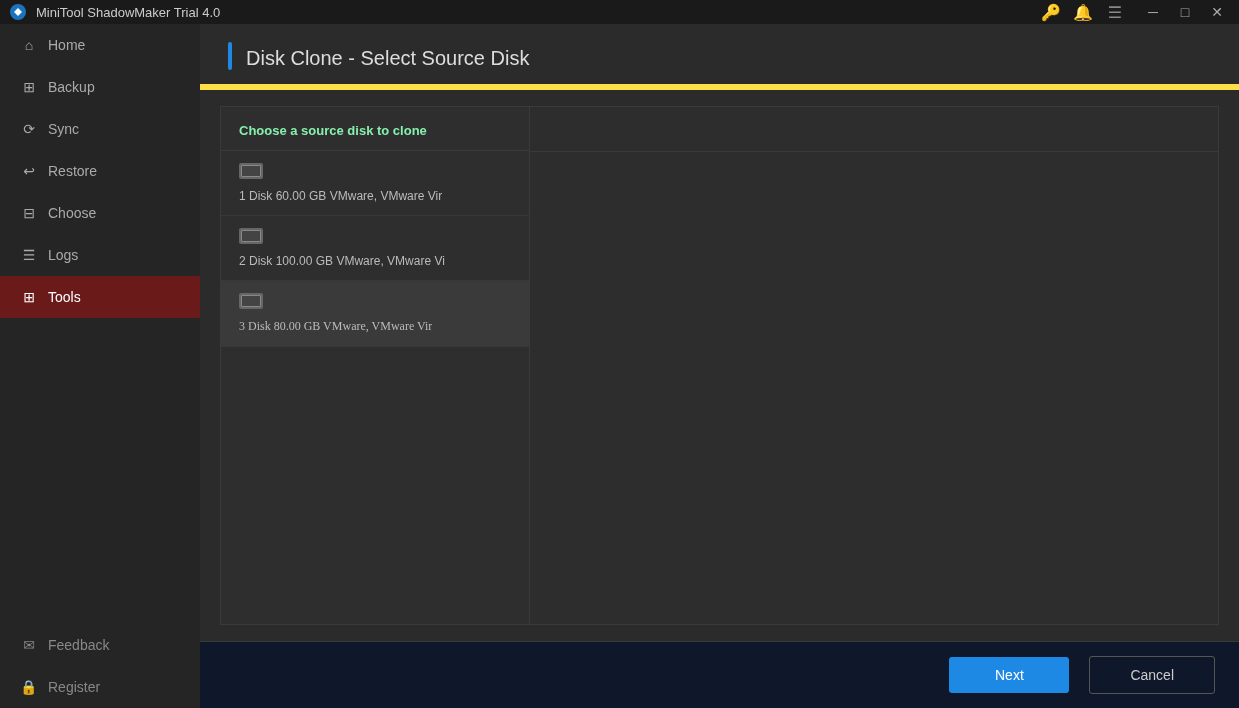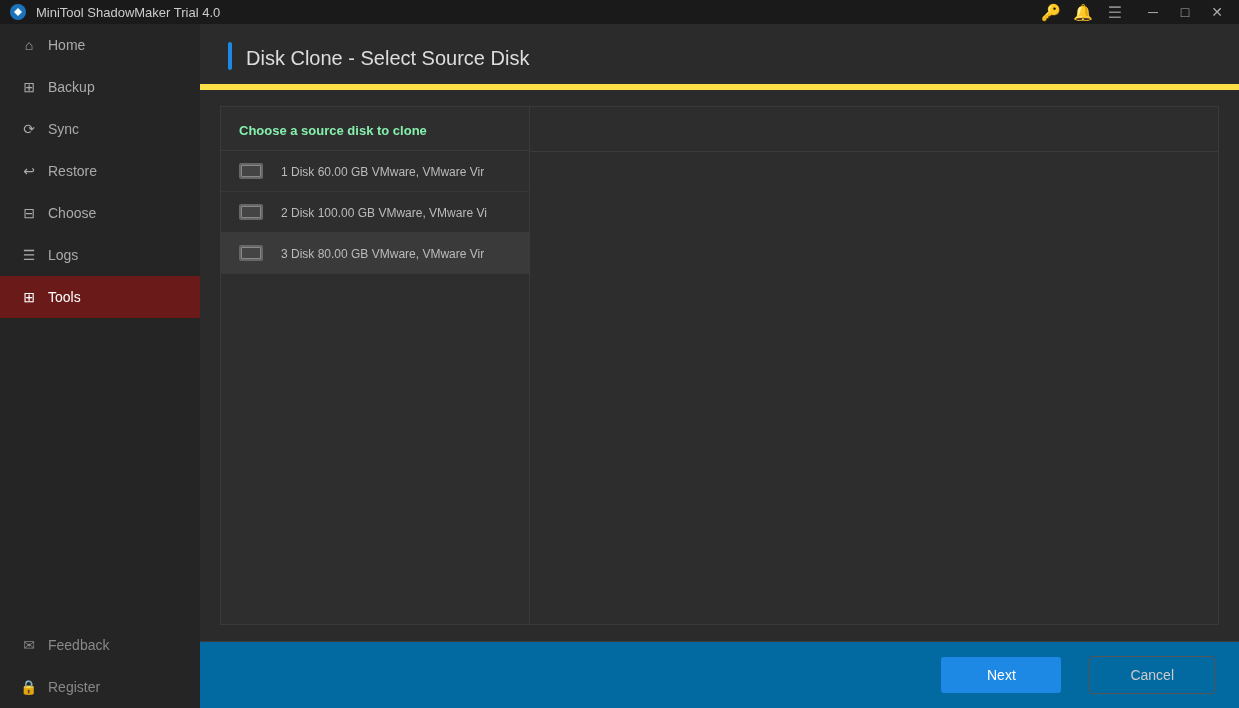--- a/index.html
+++ b/index.html
@@ -165,27 +165,28 @@
     .source-panel-header {
       padding: 16px 18px 12px;
       font-size: 13px;
       font-weight: 600;
       color: #86efac;
       border-bottom: 1px solid #3a3a3a;
     }
 
     .disk-item {
       display: flex;
-      align-items: flex-end;
+      align-items: flex-start;
       padding: 12px 18px;
       cursor: pointer;
       border-bottom: 1px solid #383838;
-      gap: 18px;
-    }
-    .disk-item.selected { background: #3a3a3a; }
+      gap: 10px;
+      flex-direction: column;
+    }
+    .disk-item.selected { background: #3a3a3a; font-family: Liberation Serif, serif; }
     .disk-icon {
       width: 24px;
       height: 16px;
       background: #666;
       border-radius: 2px;
       display: flex;
       align-items: center;
       justify-content: center;
       flex-shrink: 0;
       position: relative;
@@ -220,23 +221,23 @@
       border-bottom: 1px solid #3a3a3a;
       height: 45px;
     }
 
     
     .footer {
       display: flex;
       align-items: center;
       justify-content: flex-end;
       padding: 14px 24px;
-      background: #0369a1;
+      background: #0f172a;
       border-top: 1px solid #3a3a3a;
-      gap: 28px;
+      gap: 20px;
       flex-shrink: 0;
     }
     .btn-next {
       background: #1e88e5;
       color: #fff;
       border: none;
       padding: 10px 40px;
       font-size: 14px;
       border-radius: 3px;
       cursor: pointer;

